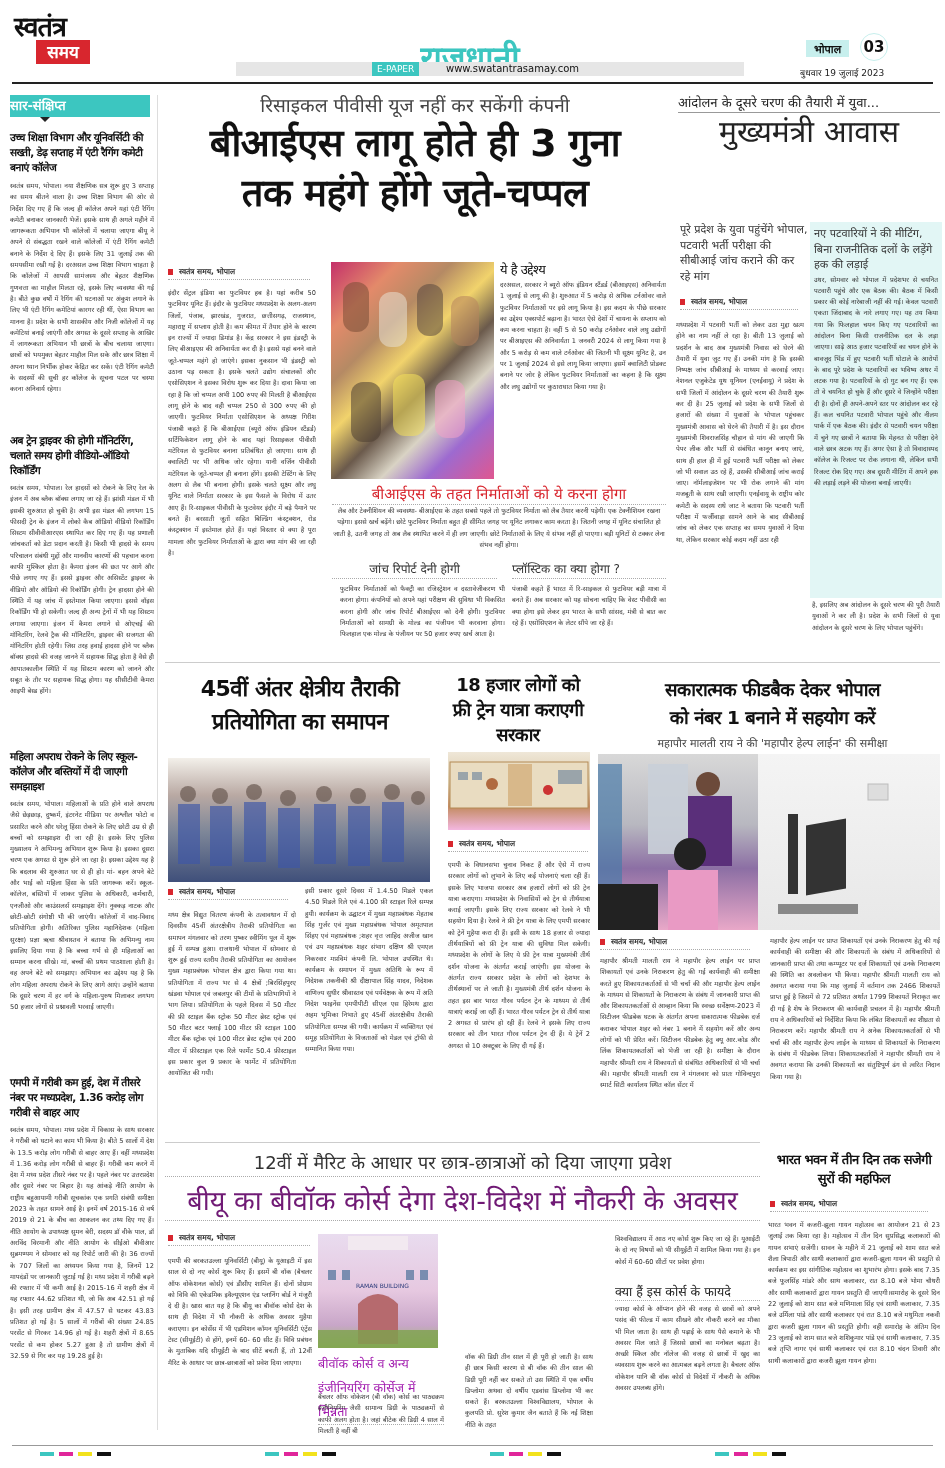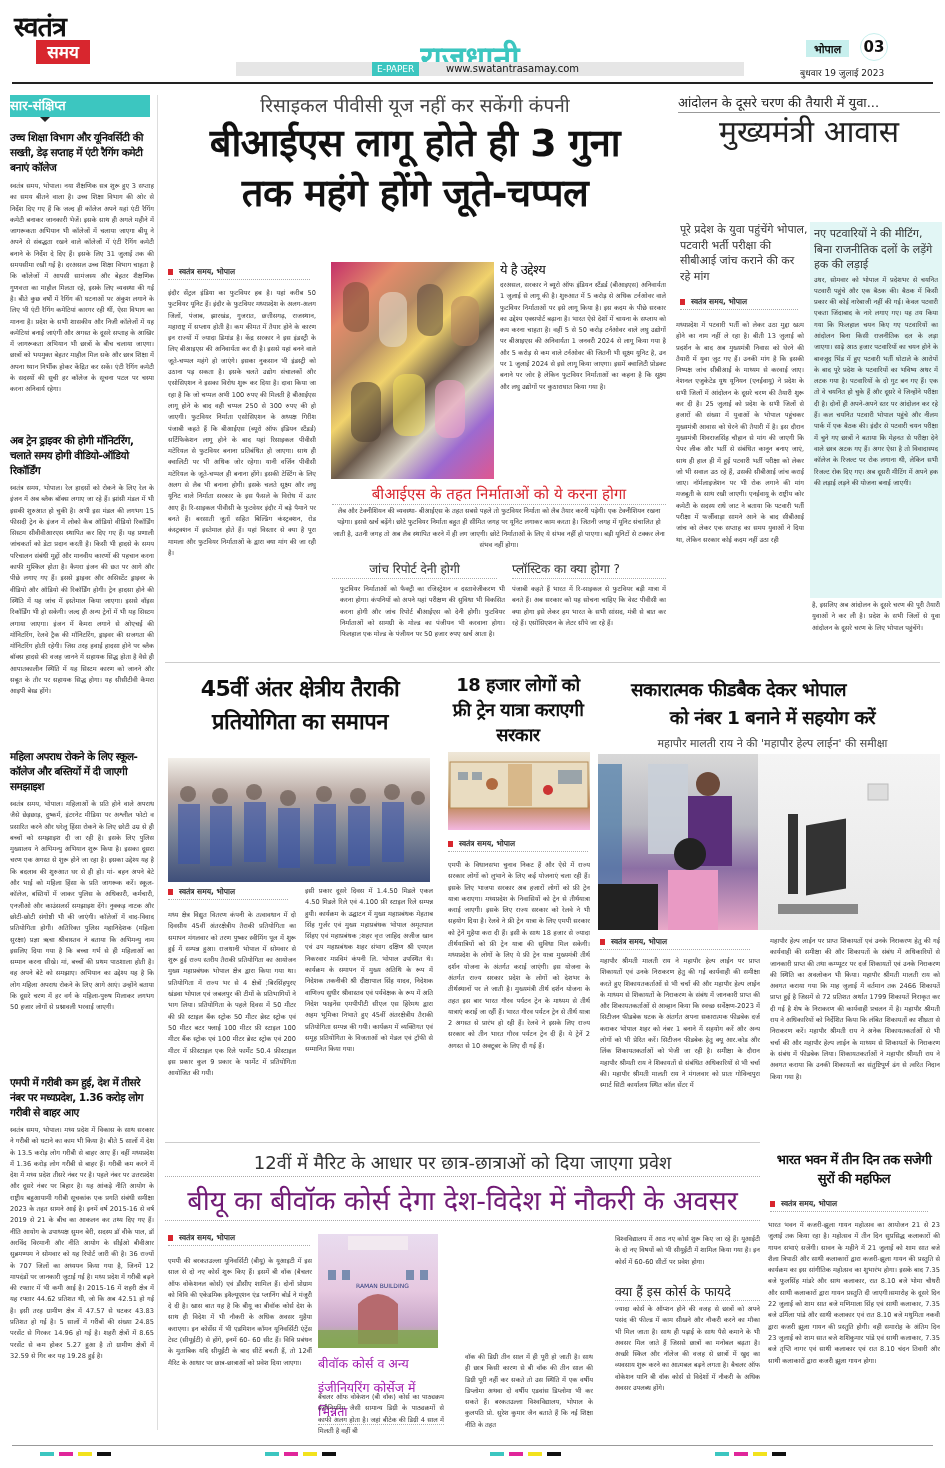--- a/index.html
+++ b/index.html
@@ -146,21 +146,21 @@
     <rect x="110" y="18" width="24" height="14" fill="#9aa4aa"></rect>
     <rect x="10" y="20" width="10" height="8" fill="#9aa4aa"></rect>
       <rect x="24" y="20" width="10" height="8" fill="#9aa4aa"></rect>
     <circle cx="44" cy="32" r="6" fill="#b06a40"></circle>
       <circle cx="100" cy="38" r="5" fill="#c33"></circle>
   </svg>
 </div>
 <div class="abs byline" style="left:448px;top:838px;width:140px;">स्वतंत्र समय, भोपाल</div>
 <div class="abs body-text" style="left:448px;top:860px;width:142px;height:276px;">एमपी के विधानसभा चुनाव निकट हैं और ऐसे में राज्य सरकार लोगों को लुभाने के लिए कई योजनाएं चला रही हैं। इसके लिए भाजपा सरकार अब हजारों लोगों को फ्री ट्रेन यात्रा कराएगा। मध्यप्रदेश के निवासियों को ट्रेन से तीर्थयात्रा कराई जाएगी। इसके लिए राज्य सरकार को रेलवे ने भी सहयोग दिया है। रेलवे ने फ्री ट्रेन यात्रा के लिए एमपी सरकार को ट्रेनें मुहैया करा दी हैं। इसी के साथ 18 हजार से ज्यादा तीर्थयात्रियों को फ्री ट्रेन यात्रा की सुविधा मिल सकेगी। मध्यप्रदेश के लोगों के लिए ये फ्री ट्रेन यात्रा मुख्यमंत्री तीर्थ दर्शन योजना के अंतर्गत कराई जाएंगी। इस योजना के अंतर्गत राज्य सरकार प्रदेश के लोगों को देशभर के तीर्थस्थानों पर ले जाती है। मुख्यमंत्री तीर्थ दर्शन योजना के तहत इस बार भारत गौरव पर्यटन ट्रेन के माध्यम से तीर्थ यात्राएं कराई जा रहीं हैं। भारत गौरव पर्यटन ट्रेन से तीर्थ यात्रा 2 अगस्त से प्रारंभ हो रही हैं। रेलवे ने इसके लिए राज्य सरकार को तीन भारत गौरव पर्यटन ट्रेन दी हैं। ये ट्रेनें 2 अगस्त से 10 अक्टूबर के लिए दी गई हैं।</div>
 
-<div class="abs hb" style="left:571px;top:676px;width:335px;font-size:18.5px;line-height:28px;text-align:center;">सकारात्मक फीडबैक देकर भोपाल</div>
+<div class="abs hb" style="left:605px;top:676px;width:335px;font-size:18.5px;line-height:28px;text-align:center;">सकारात्मक फीडबैक देकर भोपाल</div>
 <div class="abs hb" style="left:605px;top:704px;width:335px;font-size:18.5px;line-height:28px;text-align:center;">को नंबर 1 बनाने में सहयोग करें</div>
 <div class="abs" style="left:605px;top:736px;width:335px;font-size:11px;line-height:16px;text-align:center;color:#444;">महापौर मालती राय ने की 'महापौर हेल्प लाईन' की समीक्षा</div>
 <div class="abs photo" style="left:598px;top:754px;width:160px;height:176px;background:linear-gradient(180deg,#d8d8d8 0%,#b8b8c0 40%,#8c6fa4 65%,#e9a8c8 100%);">
   <svg width="160" height="176">
     <rect x="0" y="10" width="24" height="120" fill="#4a7aa8" opacity="0.7"></rect>
     <rect x="50" y="10" width="40" height="90" fill="#c9cfd8" opacity="0.9"></rect>
     <circle cx="110" cy="30" r="12" fill="#6c4a3a"></circle>
     <rect x="90" y="42" width="44" height="70" fill="#5a2f7a"></rect>
     <circle cx="92" cy="100" r="16" fill="#222"></circle>
     <rect x="70" y="116" width="50" height="60" fill="#e99ac4"></rect>

